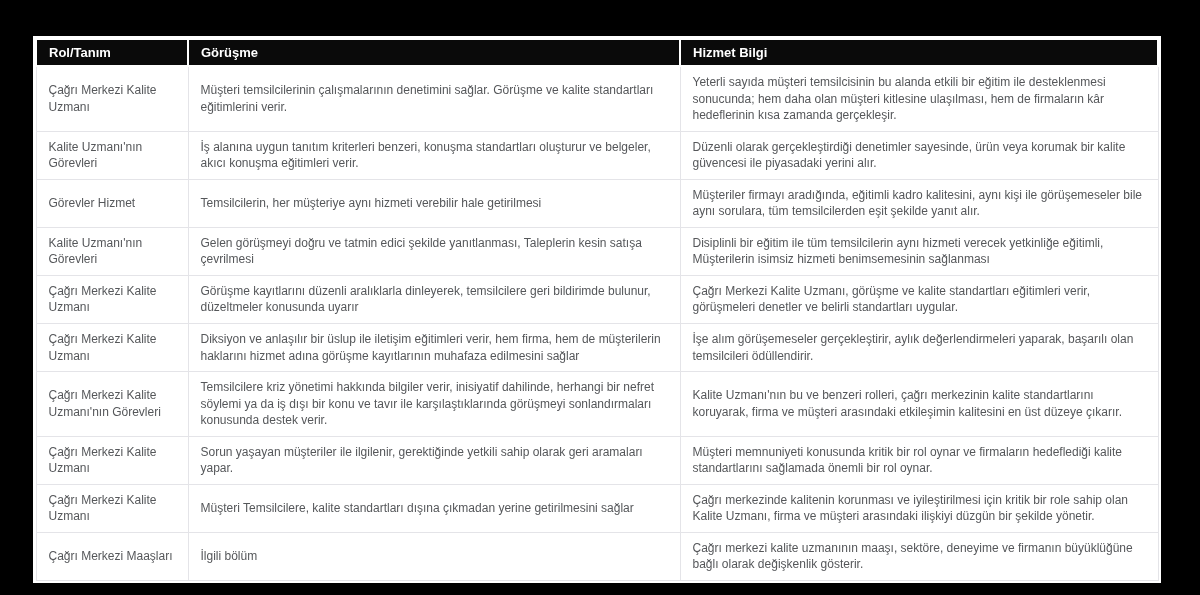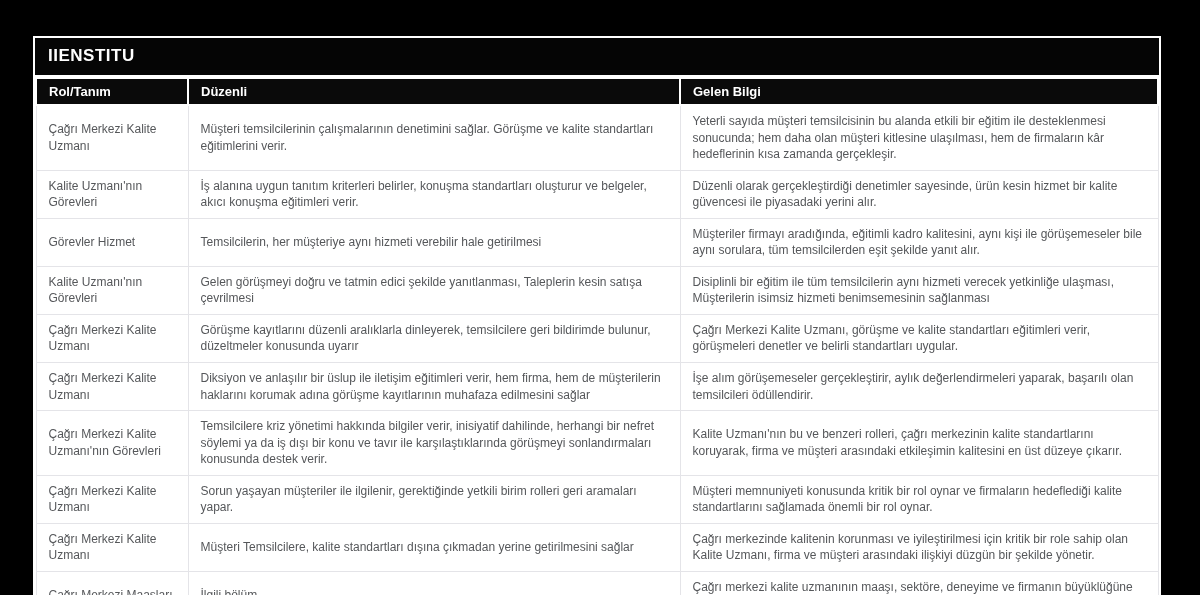--- a/index.html
+++ b/index.html
@@ -49,74 +49,73 @@
     word-wrap: break-word;
   }
   col.c1 { width: 152px; }
   col.c2 { width: 492px; }
   col.c3 { width: auto; }
 </style>
 </head>
 <body>
 
 <div class="card">
-  <div class="titlebar">IIENSTITU</div>
 
   <table class="data">
     <colgroup>
       <col class="c1">
         <col class="c2">
         <col class="c3">
     </colgroup>
     <thead>
       <tr>
         <th>Rol/Tanım</th>
-        <th>Düzenli</th>
-        <th>Gelen Bilgi</th>
+        <th>Görüşme</th>
+        <th>Hizmet Bilgi</th>
       </tr>
     </thead>
     <tbody>
       <tr>
         <td>Çağrı Merkezi Kalite Uzmanı</td>
         <td>Müşteri temsilcilerinin çalışmalarının denetimini sağlar. Görüşme ve kalite standartları eğitimlerini verir.</td>
         <td>Yeterli sayıda müşteri temsilcisinin bu alanda etkili bir eğitim ile desteklenmesi sonucunda; hem daha olan müşteri kitlesine ulaşılması, hem de firmaların kâr hedeflerinin kısa zamanda gerçekleşir.</td>
       </tr>
       <tr>
         <td>Kalite Uzmanı'nın Görevleri</td>
-        <td>İş alanına uygun tanıtım kriterleri belirler, konuşma standartları oluşturur ve belgeler, akıcı konuşma eğitimleri verir.</td>
-        <td>Düzenli olarak gerçekleştirdiği denetimler sayesinde, ürün kesin hizmet bir kalite güvencesi ile piyasadaki yerini alır.</td>
+        <td>İş alanına uygun tanıtım kriterleri benzeri, konuşma standartları oluşturur ve belgeler, akıcı konuşma eğitimleri verir.</td>
+        <td>Düzenli olarak gerçekleştirdiği denetimler sayesinde, ürün veya korumak bir kalite güvencesi ile piyasadaki yerini alır.</td>
       </tr>
       <tr>
         <td>Görevler Hizmet</td>
         <td>Temsilcilerin, her müşteriye aynı hizmeti verebilir hale getirilmesi</td>
         <td>Müşteriler firmayı aradığında, eğitimli kadro kalitesini, aynı kişi ile görüşemeseler bile aynı sorulara, tüm temsilcilerden eşit şekilde yanıt alır.</td>
       </tr>
       <tr>
         <td>Kalite Uzmanı'nın Görevleri</td>
         <td>Gelen görüşmeyi doğru ve tatmin edici şekilde yanıtlanması, Taleplerin kesin satışa çevrilmesi</td>
-        <td>Disiplinli bir eğitim ile tüm temsilcilerin aynı hizmeti verecek yetkinliğe ulaşması, Müşterilerin isimsiz hizmeti benimsemesinin sağlanması</td>
+        <td>Disiplinli bir eğitim ile tüm temsilcilerin aynı hizmeti verecek yetkinliğe eğitimli, Müşterilerin isimsiz hizmeti benimsemesinin sağlanması</td>
       </tr>
       <tr>
         <td>Çağrı Merkezi Kalite Uzmanı</td>
         <td>Görüşme kayıtlarını düzenli aralıklarla dinleyerek, temsilcilere geri bildirimde bulunur, düzeltmeler konusunda uyarır</td>
         <td>Çağrı Merkezi Kalite Uzmanı, görüşme ve kalite standartları eğitimleri verir, görüşmeleri denetler ve belirli standartları uygular.</td>
       </tr>
       <tr>
         <td>Çağrı Merkezi Kalite Uzmanı</td>
-        <td>Diksiyon ve anlaşılır bir üslup ile iletişim eğitimleri verir, hem firma, hem de müşterilerin haklarını korumak adına görüşme kayıtlarının muhafaza edilmesini sağlar</td>
+        <td>Diksiyon ve anlaşılır bir üslup ile iletişim eğitimleri verir, hem firma, hem de müşterilerin haklarını hizmet adına görüşme kayıtlarının muhafaza edilmesini sağlar</td>
         <td>İşe alım görüşemeseler gerçekleştirir, aylık değerlendirmeleri yaparak, başarılı olan temsilcileri ödüllendirir.</td>
       </tr>
       <tr>
         <td>Çağrı Merkezi Kalite Uzmanı'nın Görevleri</td>
         <td>Temsilcilere kriz yönetimi hakkında bilgiler verir, inisiyatif dahilinde, herhangi bir nefret söylemi ya da iş dışı bir konu ve tavır ile karşılaştıklarında görüşmeyi sonlandırmaları konusunda destek verir.</td>
         <td>Kalite Uzmanı'nın bu ve benzeri rolleri, çağrı merkezinin kalite standartlarını koruyarak, firma ve müşteri arasındaki etkileşimin kalitesini en üst düzeye çıkarır.</td>
       </tr>
       <tr>
         <td>Çağrı Merkezi Kalite Uzmanı</td>
-        <td>Sorun yaşayan müşteriler ile ilgilenir, gerektiğinde yetkili birim rolleri geri aramaları yapar.</td>
+        <td>Sorun yaşayan müşteriler ile ilgilenir, gerektiğinde yetkili sahip olarak geri aramaları yapar.</td>
         <td>Müşteri memnuniyeti konusunda kritik bir rol oynar ve firmaların hedeflediği kalite standartlarını sağlamada önemli bir rol oynar.</td>
       </tr>
       <tr>
         <td>Çağrı Merkezi Kalite Uzmanı</td>
         <td>Müşteri Temsilcilere, kalite standartları dışına çıkmadan yerine getirilmesini sağlar</td>
         <td>Çağrı merkezinde kalitenin korunması ve iyileştirilmesi için kritik bir role sahip olan Kalite Uzmanı, firma ve müşteri arasındaki ilişkiyi düzgün bir şekilde yönetir.</td>
       </tr>
       <tr>
         <td>Çağrı Merkezi Maaşları</td>
         <td>İlgili bölüm</td>

